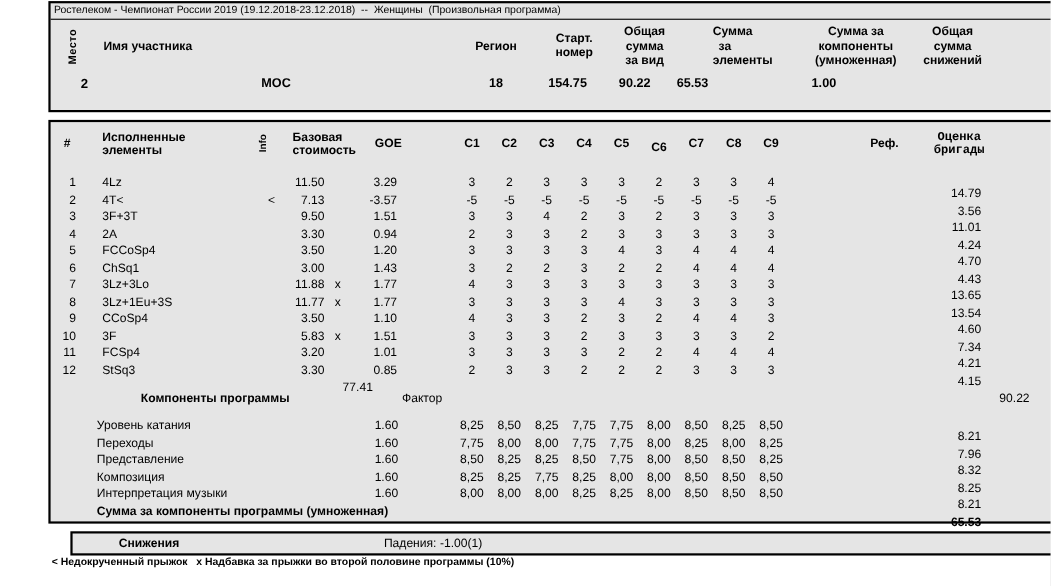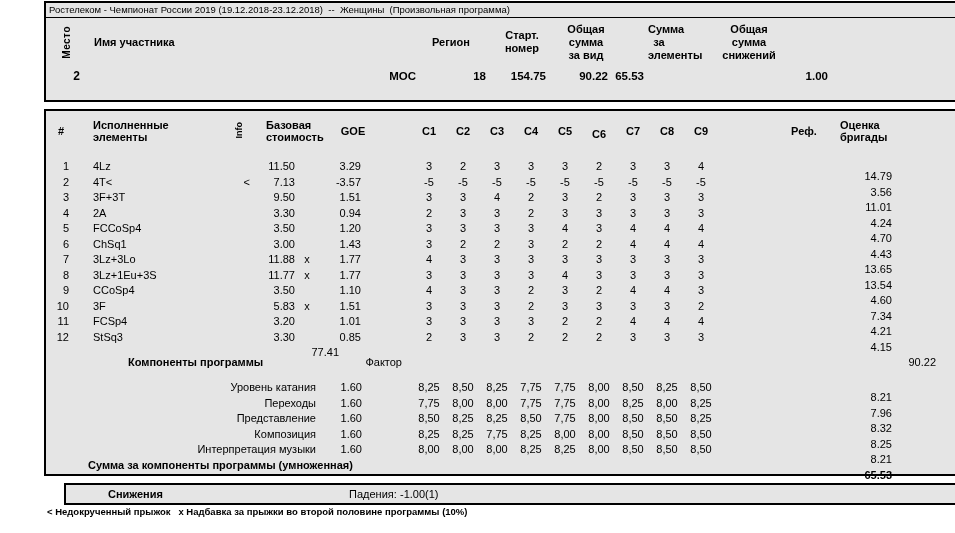--- a/index.html
+++ b/index.html
@@ -19,54 +19,54 @@
   .tg-data { display:grid; grid-template-columns:40px 330px 70px 60px 62px 62px 158px 76px; grid-column:1 / -1; align-items:start; }
   .hcell { font-weight:bold; text-align:center; line-height:13px; white-space:pre-line; }
   .h-name { text-align:left; padding-left:8px; }
   .th-start { padding-left:12px; } .th-total { padding-left:18px; } .th-tes { padding-left:40px; } .th-pcs { padding-left:58px; }
   .vert { writing-mode:vertical-rl; transform:rotate(180deg); font-weight:bold; font-size:10px; letter-spacing:0.5px; }
   .placecol { display:flex; justify-content:center; align-items:center; height:100%; }
   .v-place { text-align:right; padding-right:6px; font-weight:bold; font-size:12px; padding-top:3px; }
   .namecell { padding-left:8px; padding-top:3px; }
   .sk-name { font-weight:bold; font-size:12px; }
   .sk-club { font-size:10.5px; margin-left:12px; margin-top:1px; }
-  .vcell { font-weight:bold; font-size:11.5px; text-align:right; padding-top:4px; }
+  .vcell { font-weight:bold; font-size:11.5px; text-align:center; padding-top:4px; }
   .v-pcs { text-align:right; padding-right:26px; }
 
   
   .main-box { top:109px; height:367px; }
   .mrow { display:grid; grid-template-columns:30px 150px 26px 46px 18px 50px 46px repeat(9,34px) 50px 72px 64px; align-items:center; }
   .mhead { height:39px; font-weight:bold; }
   .mhead .hc { line-height:12px; white-space:pre-line; }
   .h-num { text-align:center; }
   .h-el  { text-align:left; padding-left:17px; }
   .h-infocol { display:flex; justify-content:center; align-items:center; }
   .h-info-v { writing-mode:vertical-rl; transform:rotate(180deg); font-weight:bold; font-size:9px; }
   .h-base { grid-column:span 2; text-align:left; padding-left:14px; }
   .h-goe { text-align:center; padding-left:24px; }
   .h-j { text-align:center; }
   .h-j6 { position:relative; top:3px; }
   .h-ref { text-align:center; }
-  .h-panel { white-space:pre-line; }
+  .h-panel { text-align:center; white-space:pre-line;font-family:Liberation Mono, monospace; }
 
   .erow { height:15.5px; }
   .crow { height:15.5px; }
   .c-num  { text-align:right; padding-right:7px; }
   .c-name { text-align:left; padding-left:17px; }
   .c-info { text-align:right; padding-right:2px; }
   .c-base { text-align:right; padding-right:3px; }
   .c-x    { text-align:center; }
   .c-goe  { text-align:right; padding-right:5px; }
   .c-j    { text-align:center; }
   .c-panel{ text-align:right; padding-right:12px;margin-top:20px; }
   .total-row { height:16px; font-weight:normal;padding-left:44px; }
   .comp-header { height:19px;margin-left:40px; }
   .comp-title { grid-column:2 / span 4; text-align:left; padding-left:12px; font-weight:bold; }
   .c-factor { grid-column:6; text-align:right; padding-right:4px; }
-  .comp-name { grid-column:2 / span 4; text-align:right; padding-left:12px; }
+  .comp-name { grid-column:2 / span 4; text-align:left; padding-left:12px; }
   .sum-row { height:18px; font-weight:bold; }
   .sum-label { grid-column:2 / span 5; text-align:left; padding-left:12px; }
 
   
   .ded-box { top:483px; height:22px;margin-left:20px; }
   .ded-inner { position:relative; height:100%; }
   .ded-label { position:absolute; left:42px; top:3px; font-weight:bold; }
   .ded-falls-label { position:absolute; left:283px; top:3px; }
   .ded-falls-value { position:absolute; left:334px; top:3px; }
   .ded-total { position:absolute; right:12px; top:3px; font-weight:bold; }
@@ -86,20 +86,23 @@
       <div class="hcell h-name">Имя участника</div>
       <div class="hcell">Регион</div>
       <div class="hcell th-start">Старт.
 номер</div>
       <div class="hcell th-total">Общая
 сумма
 за вид</div>
       <div class="hcell th-tes">Сумма
 за
 элементы</div>
+      <div class="hcell th-pcs">Сумма за
+компоненты
+(умноженная)</div>
       <div class="hcell">Общая
 сумма
 снижений</div>
     </div>
     <div class="tg-data">
       <div class="v-place">2</div>
       <div class="vcell">МОС</div>
       <div class="vcell">18</div>
       <div class="vcell">154.75</div>
       <div class="vcell">90.22</div>

